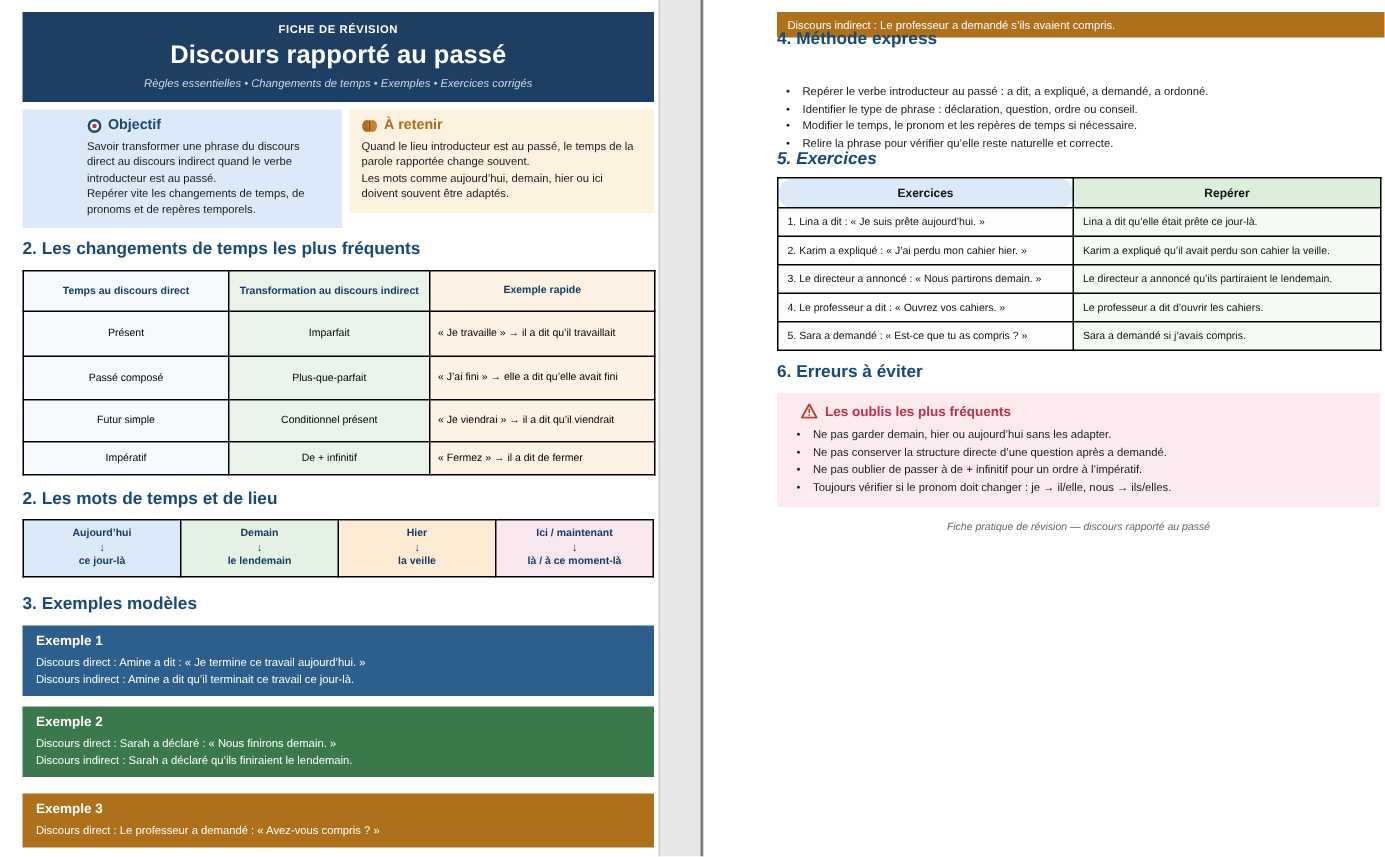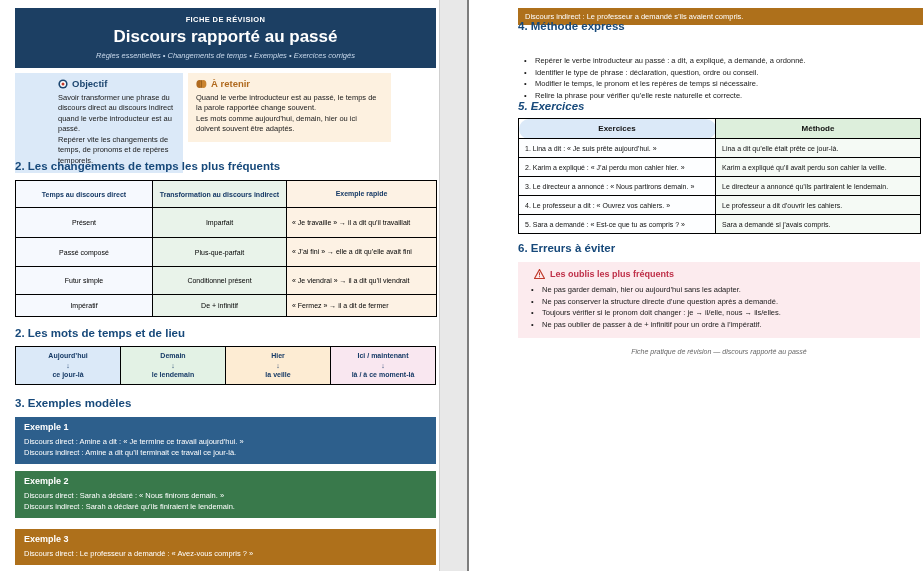--- a/index.html
+++ b/index.html
@@ -17,21 +17,21 @@
 
   
   .band{position:absolute;left:15px;top:8px;width:421px;height:60px;background:#1c3f63;color:#fff;text-align:center;}
   .kicker{font-size:7.5px;font-weight:bold;letter-spacing:.4px;padding-top:7px;}
   .doc-title{font-size:17px;font-weight:bold;margin-top:3px;}
   .doc-sub{font-size:7.5px;font-style:italic;color:#c9d9ec;margin-top:4px;}
 
   .info-row{position:absolute;left:15px;top:73px;width:421px;display:flex;gap:5px;align-items:flex-start;}
   .info-box{box-sizing:border-box;padding:6px 8px 7px 8px;font-size:7.5px;line-height:10.5px;color:#1a1a1a;}
   .info-box .ib-title{font-size:9.5px;font-weight:bold;margin-bottom:3px;display:flex;align-items:center;gap:4px;}
-  .objectif{width:168px;background:#dbe9f8;padding-left:43px;}
+  .objectif{width:213px;background:#dbe9f8;padding-left:43px;}
   .objectif .ib-title{color:#1c4670;}
   .retenir{width:203px;background:#fdf1e0;}
   .retenir .ib-title{color:#b06a1f;}
 
   .sec-title{position:absolute;left:15px;font-size:11.5px;font-weight:bold;color:#17497a;}
   .page-right .sec-title{left:49px;}
 
   table{border-collapse:collapse;table-layout:fixed;}
   td,th{border:1px solid #000;box-sizing:border-box;overflow:hidden;}
 
@@ -113,21 +113,21 @@
       <div class="ib-title">
         <span class="icon">
           <svg width="11" height="10" viewBox="0 0 11 10">
               <ellipse cx="3.6" cy="5" rx="3.2" ry="4" fill="#b06a1f"></ellipse>
               <ellipse cx="7.2" cy="5" rx="3.2" ry="4" fill="#c9832f"></ellipse>
               <path d="M5.4 1.2 V8.8" stroke="#8a5213" stroke-width="0.8"></path>
             </svg>
         </span>
         <span>À retenir</span>
       </div>
-      <div class="ib-text">Quand le verbe introducteur est au passé, le temps de la parole rapportée change souvent.</div>
+      <div class="ib-text">Quand le lieu introducteur est au passé, le temps de la parole rapportée change souvent.</div>
       <div class="ib-text">Les mots comme aujourd’hui, demain, hier ou ici doivent souvent être adaptés.</div>
     </div>
   </div>
 
   <div class="sec-title" style="top:160px;">2. Les changements de temps les plus fréquents</div>
 
   <table class="tense-table">
     <tbody>
         <tr style="height:27px;">
       <th class="c0">Temps au discours direct</th>
@@ -221,21 +221,21 @@
     <div class="bullet">Modifier le temps, le pronom et les repères de temps si nécessaire.</div>
     <div class="bullet">Relire la phrase pour vérifier qu’elle reste naturelle et correcte.</div>
   </div>
 
   <div class="sec-title" style="top:100px;font-style:italic;">5. Exercices</div>
 
   <table class="ex-table">
     <tbody>
         <tr class="hr">
       <th class="h0">Exercices</th>
-      <th class="h1">Méthode</th>
+      <th class="h1">Repérer</th>
     </tr>
     <tr>
       <td class="e0">1. Lina a dit : « Je suis prête aujourd’hui. »</td>
       <td class="e1">Lina a dit qu’elle était prête ce jour-là.</td>
     </tr>
     <tr>
       <td class="e0">2. Karim a expliqué : « J’ai perdu mon cahier hier. »</td>
       <td class="e1">Karim a expliqué qu’il avait perdu son cahier la veille.</td>
     </tr>
     <tr>
@@ -261,19 +261,19 @@
         <svg width="11" height="10" viewBox="0 0 11 10">
             <path d="M5.5 0.5 L10.5 9.5 L0.5 9.5 Z" fill="none" stroke="#c0392b" stroke-width="1.2" stroke-linejoin="round"></path>
             <rect x="5" y="3.4" width="1" height="3" fill="#c0392b"></rect>
             <rect x="5" y="7.2" width="1" height="1" fill="#c0392b"></rect>
           </svg>
       </span>
       <span>Les oublis les plus fréquents</span>
     </div>
     <div class="bullet">Ne pas garder demain, hier ou aujourd’hui sans les adapter.</div>
     <div class="bullet">Ne pas conserver la structure directe d’une question après a demandé.</div>
+    <div class="bullet">Ne pas oublier de passer à de + infinitif pour un ordre à l’impératif.</div>
     <div class="bullet">Toujours vérifier si le pronom doit changer : je → il/elle, nous → ils/elles.</div>
-    <div class="bullet">Ne pas oublier de passer à de + infinitif pour un ordre à l’impératif.</div>
   </div>
 
   <div class="footer-note">Fiche pratique de révision — discours rapporté au passé</div>
 
 </div>
 
 </body></html>

